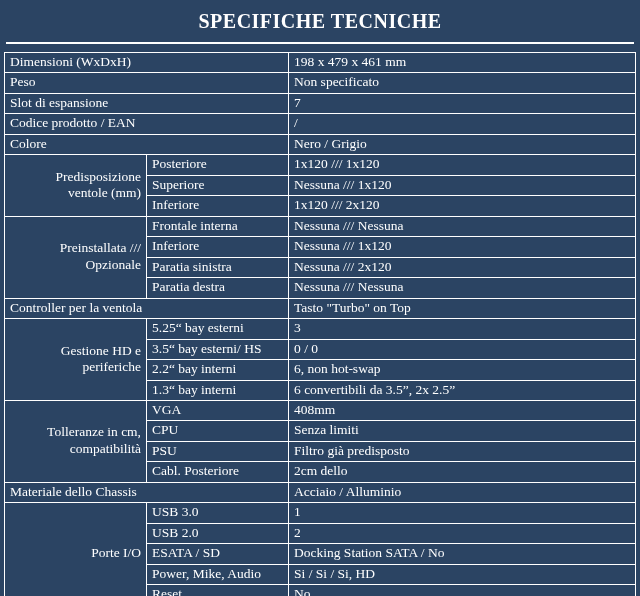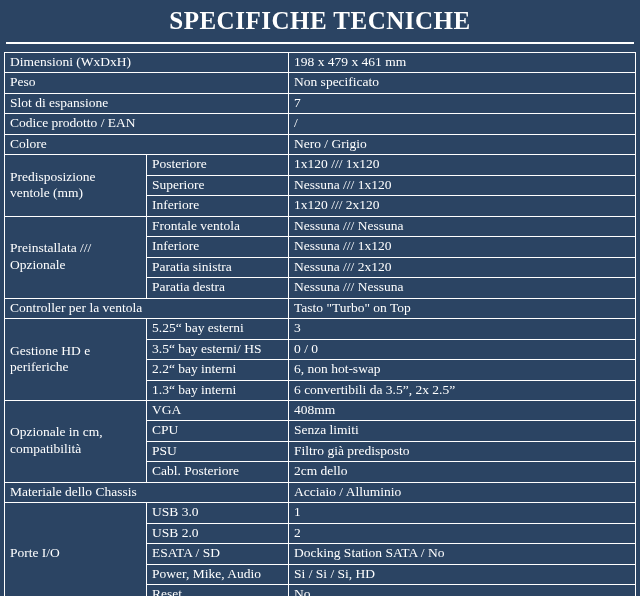--- a/index.html
+++ b/index.html
@@ -24,21 +24,21 @@
   }
   .title-bar {
     height: 42px;
     display: flex;
     align-items: center;
     justify-content: center;
     border-bottom: 2px solid #ffffff;
     margin: 0 2px;
   }
   .title-bar .title {
-    font-size: 25px;
+    font-size: 20px;
     font-weight: bold;
     letter-spacing: 0.5px;
     font-family: "Liberation Serif", serif;
   }
   table.spec {
     width: 632px;
     border-collapse: collapse;
     table-layout: fixed;
     margin-top: 8px;
     font-size: 13.5px;
@@ -53,21 +53,21 @@
   }
   td.lbl {
     width: 132px;
   }
   td.sub {
     width: 152px;
   }
   td.val {
   }
   td.lbl-span {
-    text-align: left;
+    text-align: right;
   }
   td.lbl-wide {
     width: 284px;
   }
 </style>
 </head>
 <body>
 
 <div class="page">
 
@@ -114,21 +114,21 @@
       <tr>
         <td class="sub">Inferiore</td>
         <td class="val">1x120 /// 2x120</td>
       </tr>
 
       <tr>
         <td class="lbl lbl-span" rowspan="4">
           <div>Preinstallata ///</div>
           <div>Opzionale</div>
         </td>
-        <td class="sub">Frontale ventola</td>
+        <td class="sub">Frontale interna</td>
         <td class="val">Nessuna /// Nessuna</td>
       </tr>
       <tr>
         <td class="sub">Inferiore</td>
         <td class="val">Nessuna /// 1x120</td>
       </tr>
       <tr>
         <td class="sub">Paratia sinistra</td>
         <td class="val">Nessuna /// 2x120</td>
       </tr>
@@ -158,21 +158,21 @@
         <td class="sub">2.2“ bay interni</td>
         <td class="val">6, non hot-swap</td>
       </tr>
       <tr>
         <td class="sub">1.3“ bay interni</td>
         <td class="val">6 convertibili da 3.5”, 2x 2.5”</td>
       </tr>
 
       <tr>
         <td class="lbl lbl-span" rowspan="4">
-          <div>Opzionale in cm,</div>
+          <div>Tolleranze in cm,</div>
           <div>compatibilità</div>
         </td>
         <td class="sub">VGA</td>
         <td class="val">408mm</td>
       </tr>
       <tr>
         <td class="sub">CPU</td>
         <td class="val">Senza limiti</td>
       </tr>
       <tr>

